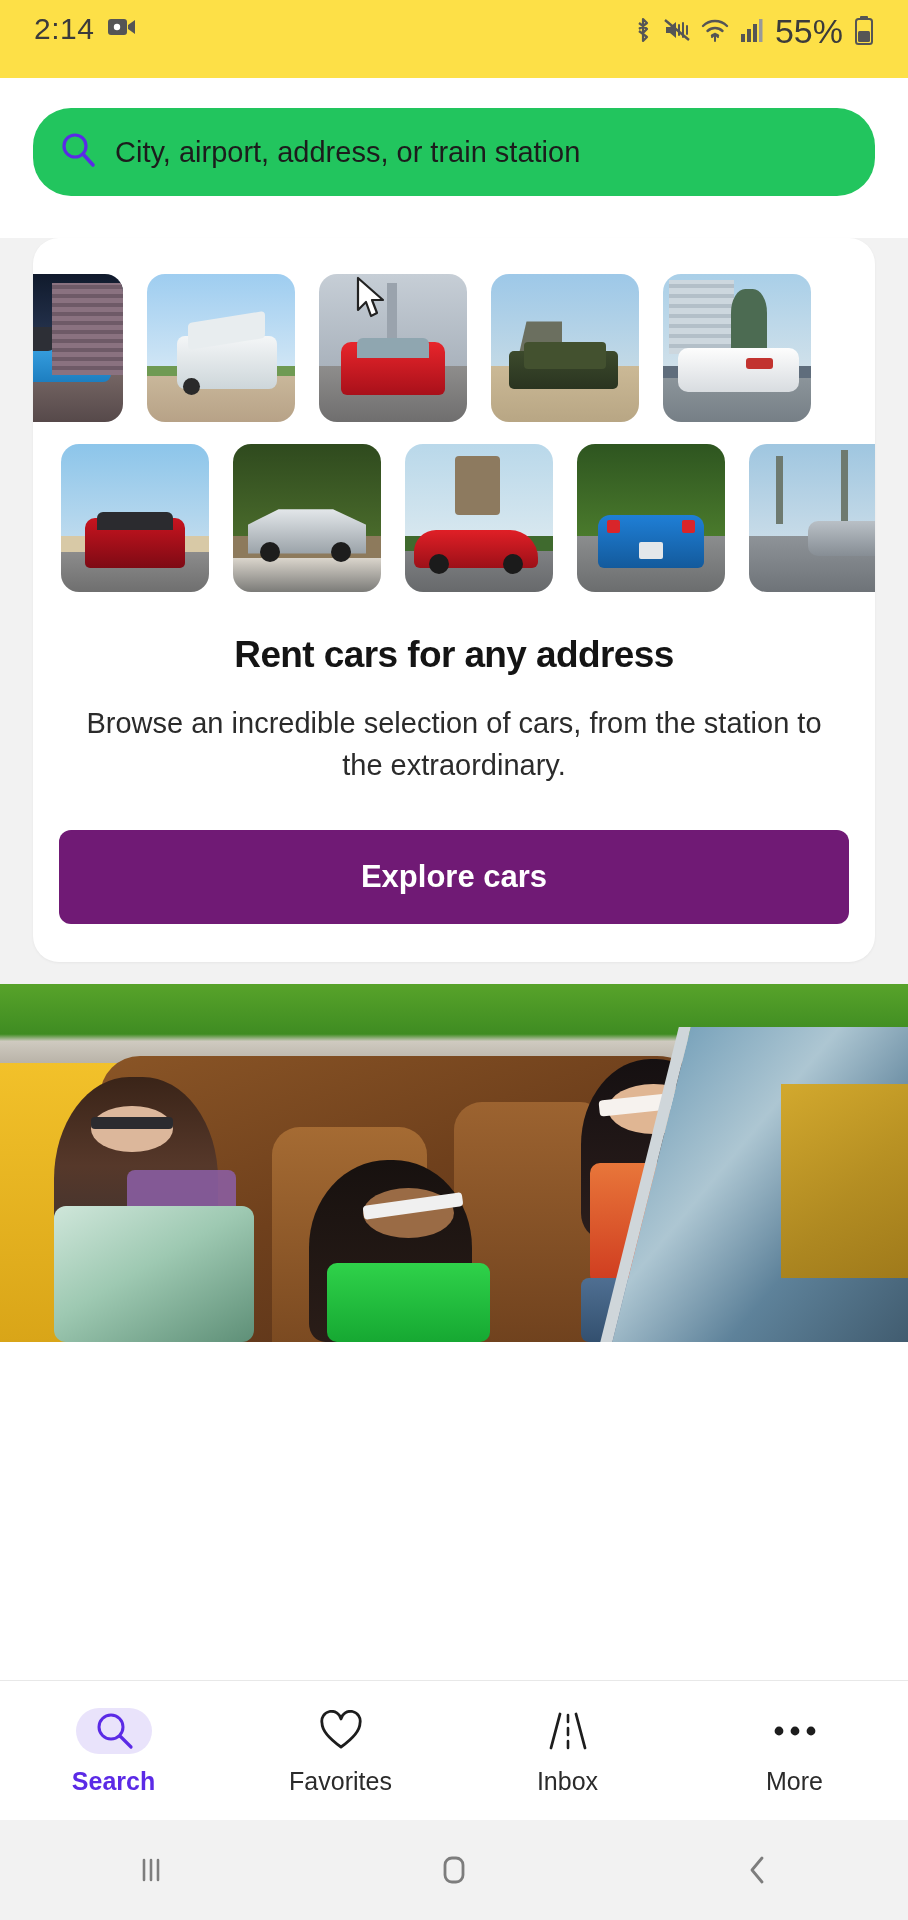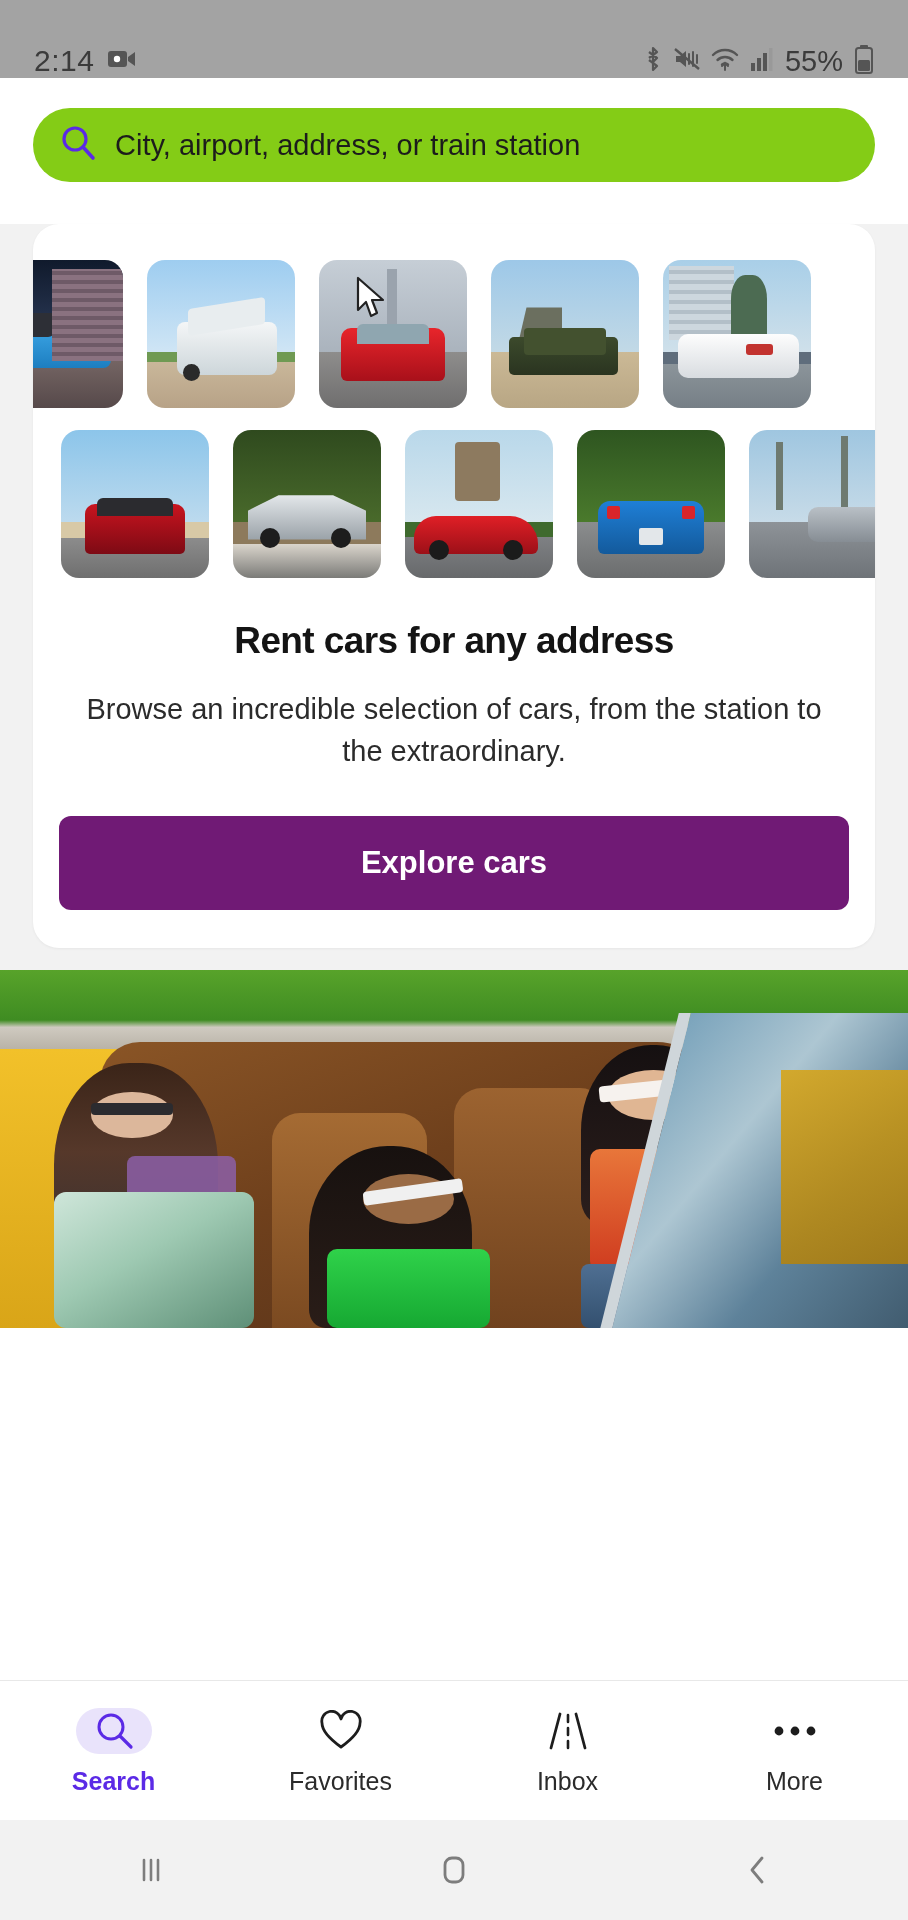--- a/index.html
+++ b/index.html
@@ -6,43 +6,43 @@
   html, body {
     width:908px; height:1920px;
     background:#ffffff;
     font-family:"Liberation Sans", sans-serif;
     overflow:hidden;
   }
   #app { position:relative; width:908px; height:1920px; background:#fff; }
 
   
   .statusbar {
-    height:78px; display:flex; align-items:flex-end;
-    padding:0 34px; background:#a3a3a3;
+    height:78px; display:flex; align-items:flex-start;
+    padding:12px 34px; background:#fde047;
   }
   .sb-left { display:flex; align-items:center; gap:14px; }
   .sb-time { font-size:30px; color:#3b3b3b; letter-spacing:.5px; }
   .sb-right { margin-left:auto; display:flex; align-items:center; gap:11px; }
-  .sb-pct { font-size:29px; color:#3b3b3b; }
+  .sb-pct { font-size:34px; color:#3b3b3b; }
   .ic { display:block; }
 
   
   .header { padding:22px 33px 0 33px; background:#fff; }
   .h-title {
     font-size:53px; font-weight:bold; color:#141414;
     letter-spacing:-1.2px; line-height:1.1;
   }
   .h-sub {
     margin-top:14px; font-size:30px; color:#2b2b2b; font-weight:400;
   }
 
   
   .searchwrap { padding:30px 33px 26px 33px; background:#fff; }
   .searchbar {
-    height:74px; background:#84cc16; border-radius:38px;
+    height:88px; background:#22c55e; border-radius:38px;
     display:flex; align-items:center; padding:0 26px; gap:18px;
   }
   .search-ph { font-size:29px; color:#1c1c1c; }
 
   
   .body { background:#f2f2f2; }
 
   .card {
     margin:16px 33px 0 33px;
     background:#fff; border-radius:26px;

